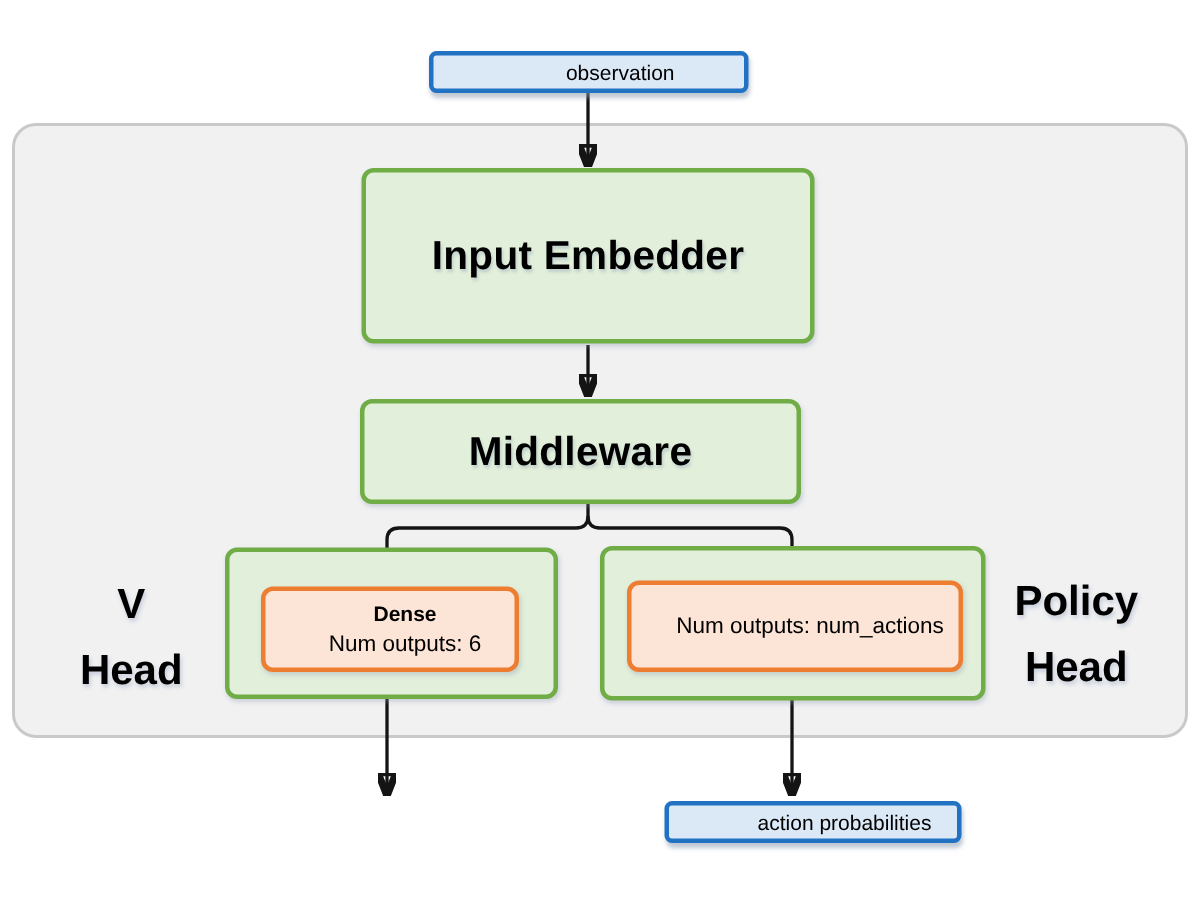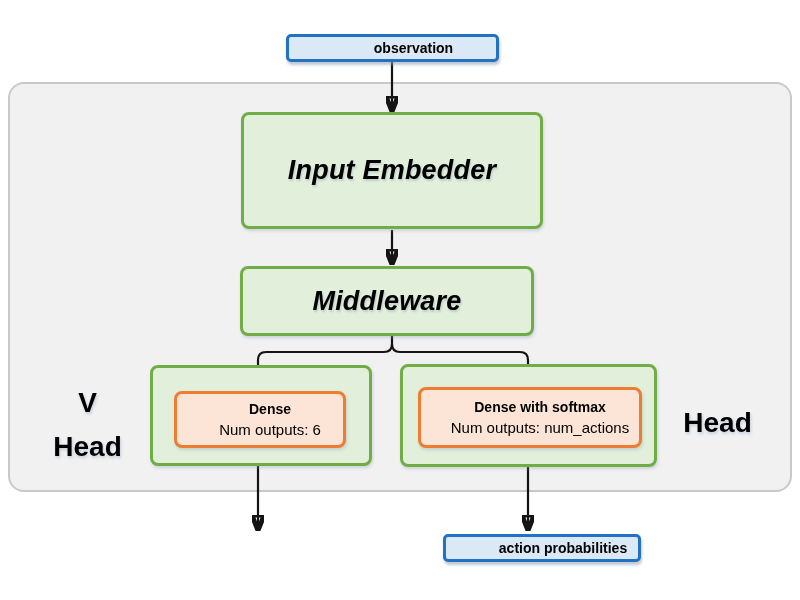--- a/index.html
+++ b/index.html
@@ -13,38 +13,38 @@
     border:2px solid var(--panel-border,#c8c9cb);
     border-radius:16px;box-sizing:border-box;
   }
   .box{
     position:absolute;box-sizing:border-box;display:flex;align-items:center;justify-content:center;
     text-align:center;
   }
   .blue{
     background:var(--blue-fill,#dbe8f6);
     border:3px solid var(--blue-border,#2272c3);
-    border-radius:5px;font-weight:bold;font-size:14px;
+    border-radius:5px;font-weight:normal;font-size:14px;
     box-shadow:1px 3px 3px rgba(140,155,175,.55);
     padding-left:42px;
   }
   .green{
     background:var(--green-fill,#e2efda);
     border:3.5px solid var(--green-border,#70ad47);
     border-radius:8px;
     box-shadow:1px 2px 3px rgba(140,155,175,.35);
   }
   .orange{
     background:var(--orange-fill,#fce4d6);
     border:3.5px solid var(--orange-border,#ed7d31);
     border-radius:8px;flex-direction:column;
     box-shadow:1px 2px 3px rgba(140,155,175,.35);
     padding-left:20px;
   }
-  .big-label{font-weight:bold;font-size:27px;letter-spacing:.2px;text-shadow:1px 2px 2px rgba(130,150,180,.35);font-style:italic;}
+  .big-label{font-weight:bold;font-size:27px;letter-spacing:.2px;text-shadow:1px 2px 2px rgba(130,150,180,.35);}
   .obs{left:286px;top:34px;width:213px;height:28px;}
   .embedder{left:241px;top:112px;width:302px;height:117px;}
   .middleware{left:240px;top:266px;width:294px;height:70px;}
   .vhead-green{left:150px;top:365px;width:222px;height:101px;}
   .vhead-orange{left:174px;top:391px;width:172px;height:57px;}
   .policy-green{left:400px;top:364px;width:257px;height:103px;}
   .policy-orange{left:418px;top:387px;width:224px;height:61px;}
   .statev{left:173px;top:534px;width:172px;height:28px;}
   .actionp{left:443px;top:534px;width:198px;height:28px;}
   .dense-title{font-weight:bold;font-size:14px;line-height:20px;display:block;}
@@ -100,25 +100,25 @@
   </div>
 
   <div class="box green vhead-green"></div>
   <div class="box orange vhead-orange">
     <span class="dense-title">Dense</span>
     <span class="dense-sub">Num outputs: 6</span>
   </div>
 
   <div class="box green policy-green"></div>
   <div class="box orange policy-orange">
-    <span class="dense-title">Dense with softmax</span>
     <span class="dense-sub">Num outputs: num_actions</span>
   </div>
 
   <div class="head-label policy-label">
+    <span class="head-line">Policy</span>
     <span class="head-line">Head</span>
   </div>
 
 
   <div class="box blue actionp">
     <span>action probabilities</span>
   </div>
 
 </div>
 

